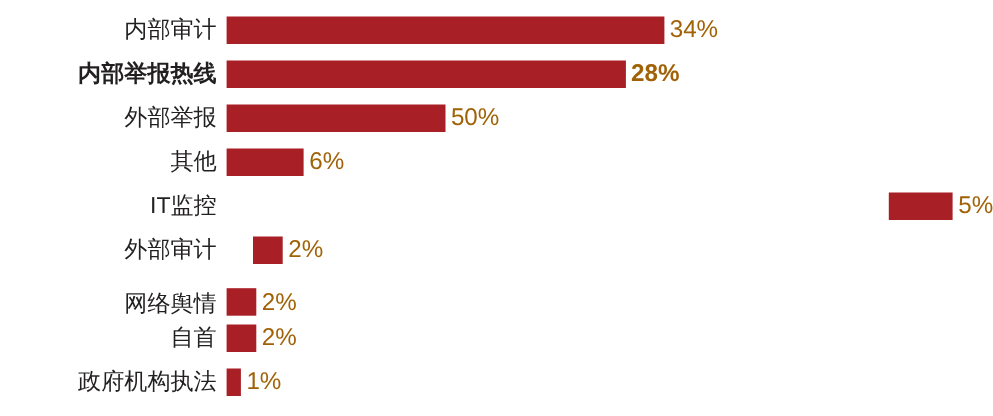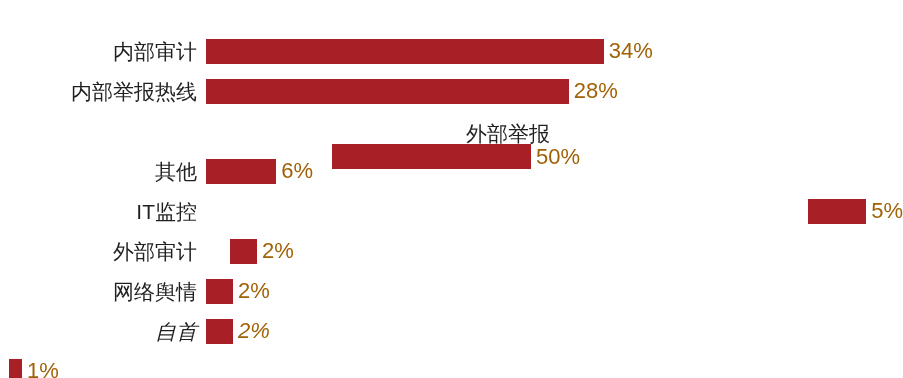--- a/index.html
+++ b/index.html
@@ -19,21 +19,20 @@
     height: 378px;
     background: #ffffff;
   }
   .bar-row {
     position: absolute;
     left: 0;
     width: 903px;
     height: 40px;
     display: flex;
     align-items: center;
-    margin-top: 24px;
   }
   .cat-label {
     width: 197px;
     text-align: right;
     padding-right: 0px;
     font-size: 21px;
     line-height: 1;
     color: #221f20;
     letter-spacing: 0px;
     white-space: nowrap;
@@ -63,28 +62,28 @@
 <body>
 
 <div id="chart-root">
     <div class="bar-row" style="top: 7px;">
       <div class="cat-label">内部审计</div>
       <div class="bar-area">
         <div class="bar" style="width: 397.8px; background: rgb(169, 31, 38);"></div>
         <div class="val-label">34%</div>
       </div>
     </div>
-    <div class="bar-row" style="top: 47px;">
+    <div class="bar-row" style="top: 47px; font-weight: bold;">
       <div class="cat-label">内部举报热线</div>
       <div class="bar-area">
         <div class="bar" style="width: 362.7px; background: rgb(169, 31, 38);"></div>
         <div class="val-label">28%</div>
       </div>
     </div>
-    <div class="bar-row" style="top: 99px; flex-direction: column;">
+    <div class="bar-row" style="top: 87px;">
       <div class="cat-label">外部举报</div>
       <div class="bar-area">
         <div class="bar" style="width: 198.9px; background: rgb(169, 31, 38);"></div>
         <div class="val-label">50%</div>
       </div>
     </div>
     <div class="bar-row" style="top: 127px; align-items: center;">
       <div class="cat-label">其他</div>
       <div class="bar-area">
         <div class="bar" style="width: 70.2px; background: rgb(169, 31, 38);"></div>
@@ -98,33 +97,34 @@
         <div class="val-label">5%</div>
       </div>
     </div>
     <div class="bar-row" style="top: 207px; gap: 24px;">
       <div class="cat-label">外部审计</div>
       <div class="bar-area">
         <div class="bar" style="width: 27px; background: rgb(169, 31, 38);"></div>
         <div class="val-label">2%</div>
       </div>
     </div>
-    <div class="bar-row" style="top: 247px;">
+    <div class="bar-row" style="top: 247px; align-items: flex-end;">
       <div class="cat-label">网络舆情</div>
       <div class="bar-area">
         <div class="bar" style="width: 27px; background: rgb(169, 31, 38);"></div>
         <div class="val-label">2%</div>
       </div>
     </div>
-    <div class="bar-row" style="top: 287px; font-style: italic;">
+    <div class="bar-row" style="top: 287px;">
       <div class="cat-label">自首</div>
       <div class="bar-area">
         <div class="bar" style="width: 27px; background: rgb(169, 31, 38);"></div>
         <div class="val-label">2%</div>
       </div>
     </div>
     <div class="bar-row" style="top: 327px;">
+      <div class="cat-label">政府机构执法</div>
       <div class="bar-area">
         <div class="bar" style="width: 13px; background: rgb(169, 31, 38);"></div>
         <div class="val-label">1%</div>
       </div>
     </div>
   </div>
 
 </body></html>

